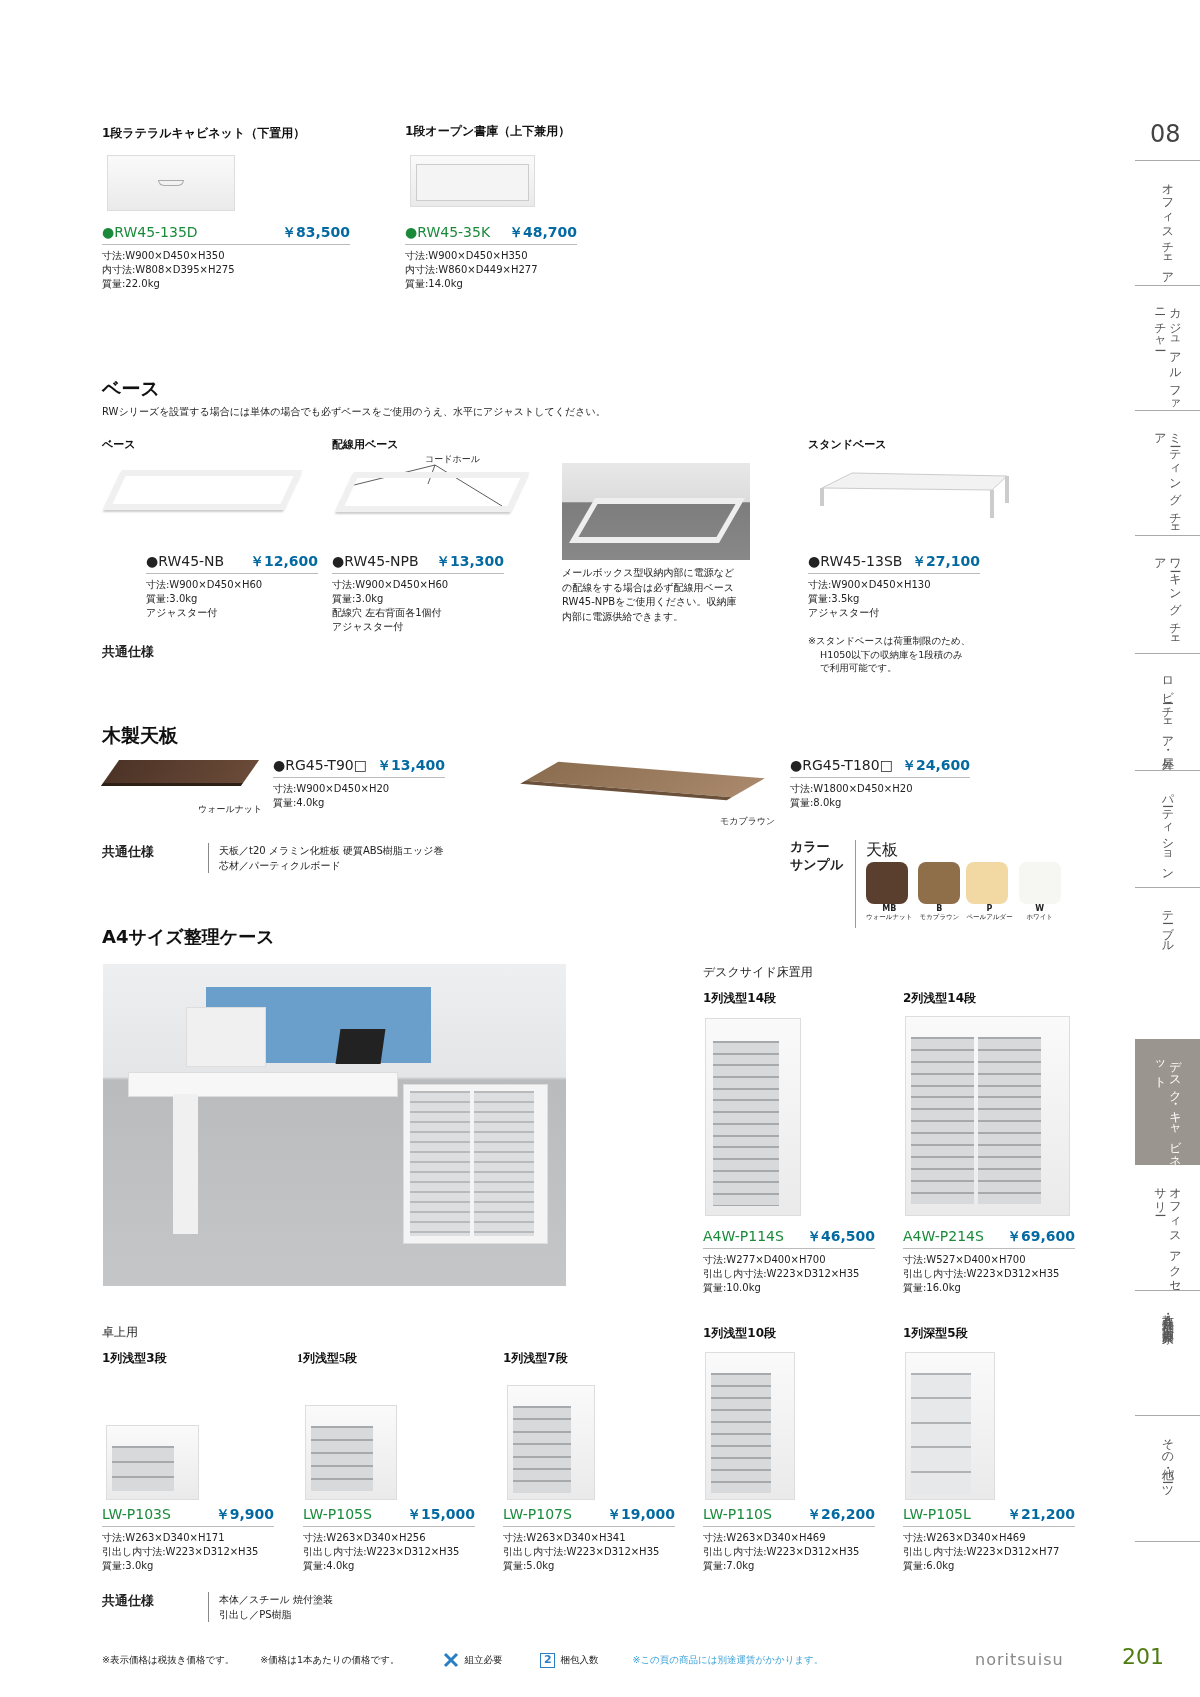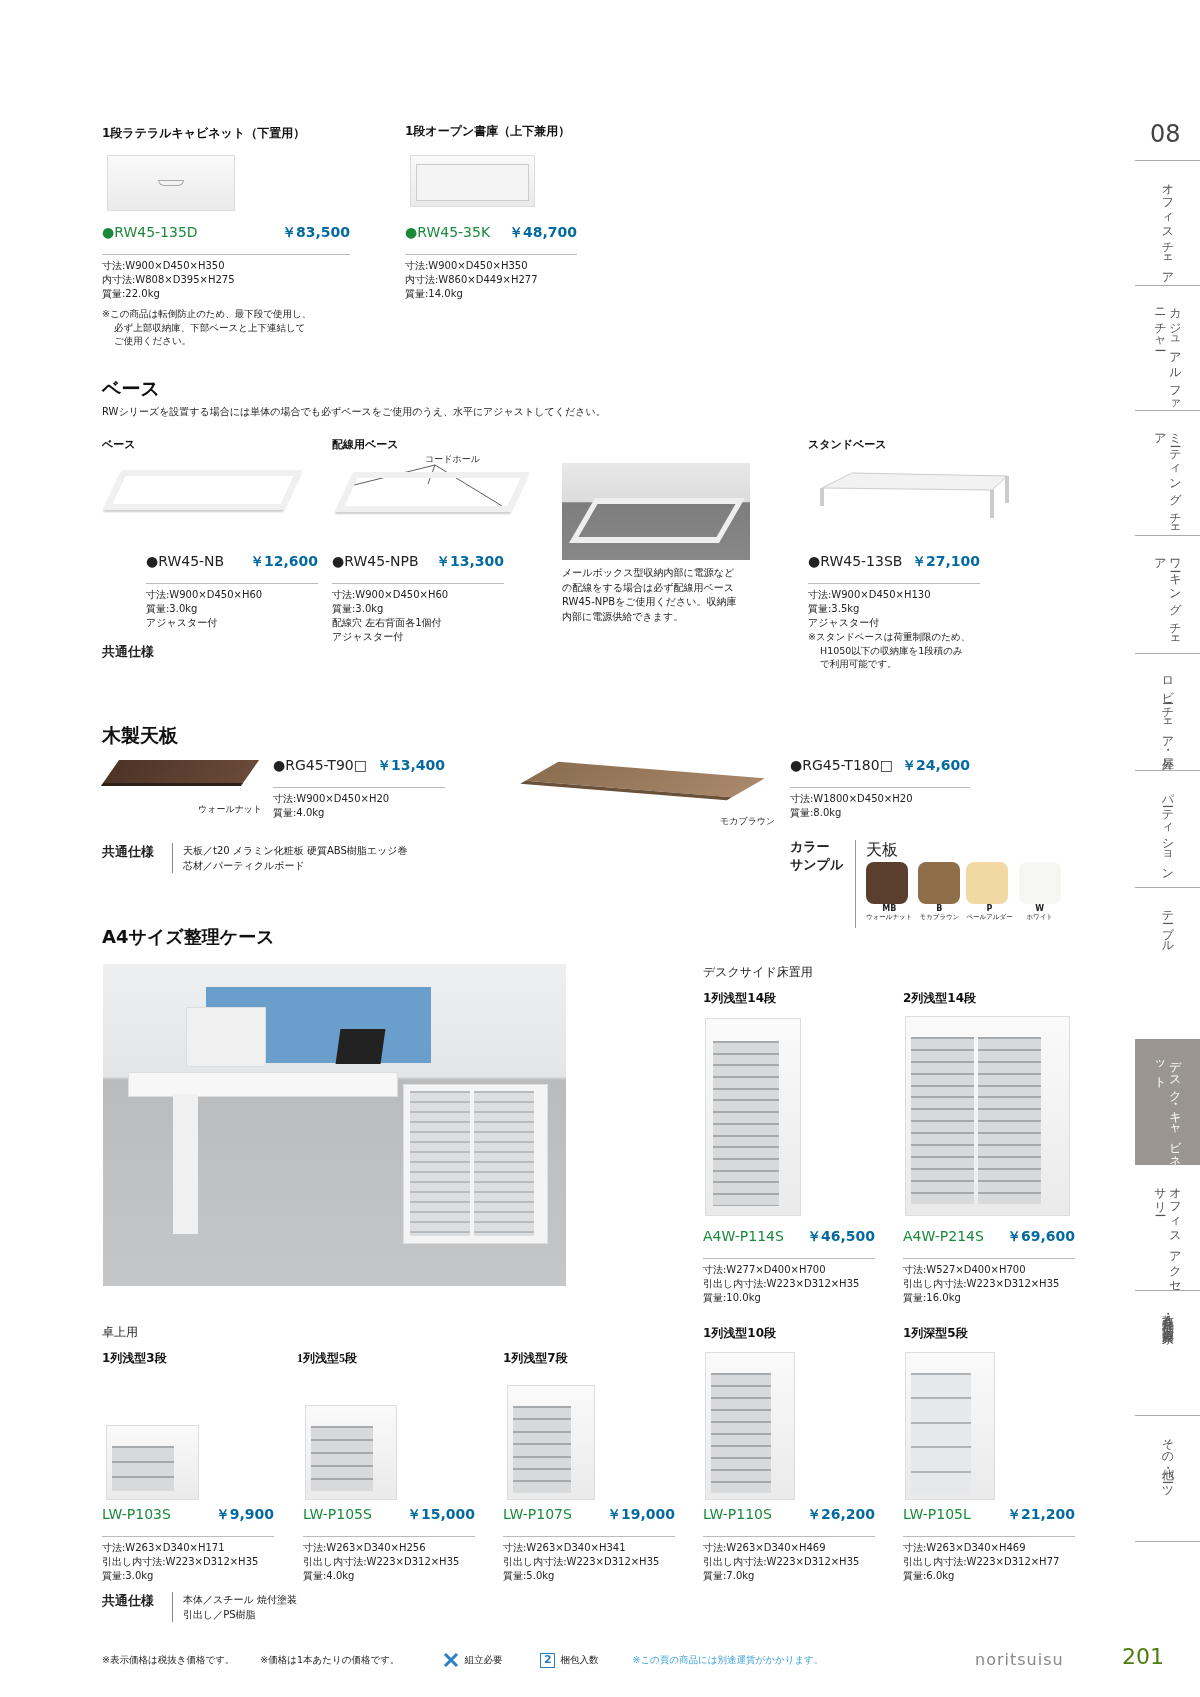--- a/index.html
+++ b/index.html
@@ -2,26 +2,26 @@
 <html><head>
 <meta charset="utf-8">
 <style>
   * { box-sizing: border-box; margin: 0; padding: 0; }
   body { width: 1200px; height: 1697px; background: #fff; font-family: "DejaVu Sans", "Liberation Sans", sans-serif; color: #222; position: relative; overflow: hidden; }
   .abs { position: absolute; }
   .subhead { font-size: 12px; font-weight: bold; color: #111; }
   .sechead { font-size: 19px; font-weight: bold; color: #111; }
   .desc { font-size: 10px; color: #222; line-height: 14px; }
   .small { font-size: 9.5px; line-height: 13.5px; color: #222; }
-  .priceline { display: flex; justify-content: space-between; align-items: baseline; border-bottom: 1.5px solid #bbb; padding-bottom: 12px; font-size: 14px; font-weight: bold; }
+  .priceline { display: flex; justify-content: space-between; align-items: baseline; border-bottom: 1.5px solid #bbb; padding-bottom: 2px; font-size: 14px; font-weight: bold; }
   .priceline .code { font-weight: normal; }
   .priceline .code.green { color: #1a8a3a; }
   .priceline .price { font-weight: bold; color: #0369a1; }
   .spec { font-size: 10px; line-height: 14px; color: #222; margin-top: 4px; }
-  .common { display: flex; }
+  .common { display: flex; gap: 36px; }
   .common .lbl { font-size: 13px; font-weight: bold; width: 70px; }
   .common .body { border-left: 1px solid #888; padding-left: 10px; font-size: 10px; line-height: 15px; }
   
   .box { background: linear-gradient(180deg,#fafafa,#eaeaea); border: 1px solid #ddd; }
   .side-num { position: absolute; left: 1150px; top: 120px; font-size: 24px; color: #444; font-family: "DejaVu Sans", sans-serif; }
   .side-item { position: absolute; left: 1135px; width: 65px; border-top: 1px solid #aaa; display: flex; justify-content: center; align-items: flex-start; padding-top: 14px; }
   .side-item.active { background: #9a958e; border-top: none; }
   .vtext { writing-mode: vertical-rl; font-size: 12px; color: #555; letter-spacing: 1px; line-height: 15px; }
   .side-item.active .vtext { color: #fff; }
   .swatch { width: 42px; height: 42px; border-radius: 8px; }
@@ -74,25 +74,20 @@
 <div class="abs" style="left:102px;top:224px;width:248px;">
   <div class="priceline">
     <span class="code green">●RW45-135D</span>
     <span class="price">￥83,500</span>
   </div>
   <div class="spec">
     <div>寸法:W900×D450×H350</div>
     <div>内寸法:W808×D395×H275</div>
     <div>質量:22.0kg</div>
   </div>
-  <div class="small" style="margin-top:6px;">
-    <div>※この商品は転倒防止のため、最下段で使用し、</div>
-    <div style="padding-left:12px;">必ず上部収納庫、下部ベースと上下連結して</div>
-    <div style="padding-left:12px;">ご使用ください。</div>
-  </div>
 </div>
 
 <div class="abs subhead" style="left:405px;top:123px;text-align:right;">1段オープン書庫（上下兼用）</div>
 <div class="abs box" style="left:410px;top:155px;width:125px;height:52px;">
   <div style="position:absolute;left:5px;top:8px;right:5px;bottom:5px;background:#f4f4f4;border:1px solid #ccc;"></div>
 </div>
 <div class="abs" style="left:405px;top:224px;width:172px;">
   <div class="priceline">
     <span class="code green">●RW45-35K</span>
     <span class="price">￥48,700</span>
@@ -162,21 +157,21 @@
 <div class="abs" style="left:808px;top:553px;width:172px;">
   <div class="priceline">
     <span class="code">●RW45-13SB</span>
     <span class="price">￥27,100</span>
   </div>
   <div class="spec">
     <div>寸法:W900×D450×H130</div>
     <div>質量:3.5kg</div>
     <div>アジャスター付</div>
   </div>
-  <div class="small" style="margin-top:0;">
+  <div class="small" style="margin-top:14px;">
     <div>※スタンドベースは荷重制限のため、</div>
     <div style="padding-left:12px;">H1050以下の収納庫を1段積のみ</div>
     <div style="padding-left:12px;">で利用可能です。</div>
   </div>
 </div>
 
 <div class="abs common" style="left:102px;top:643px;">
   <div class="lbl">共通仕様</div>
 </div>
 

